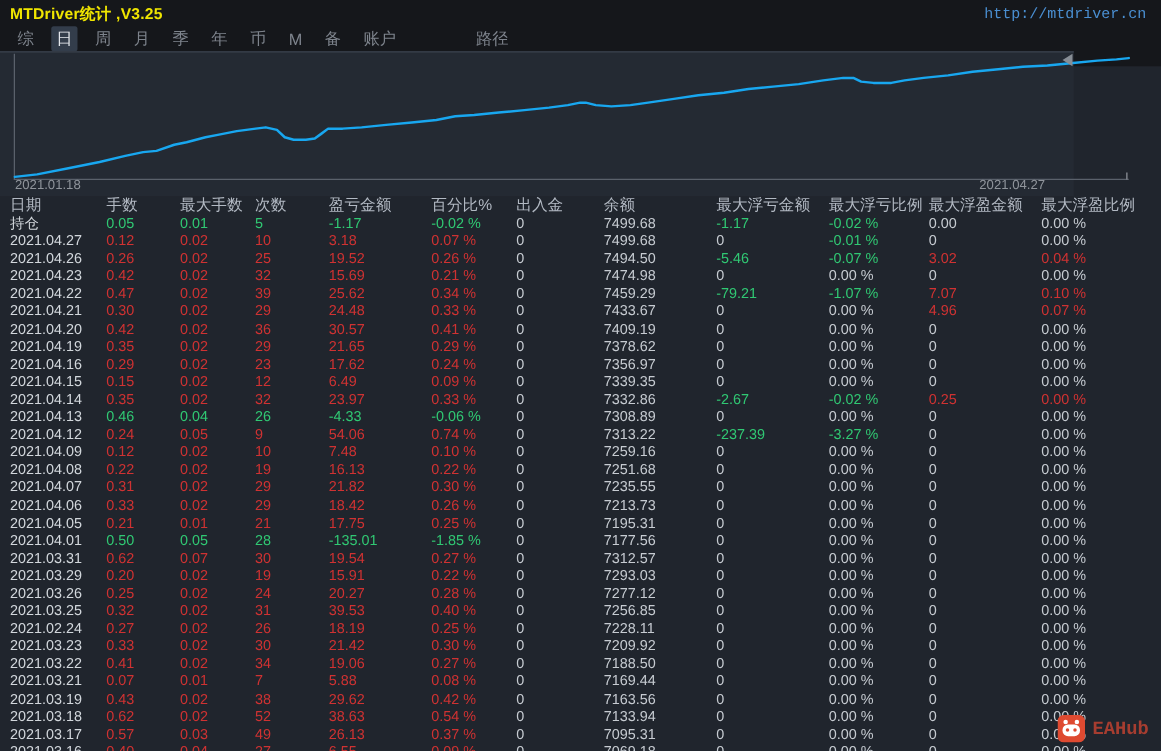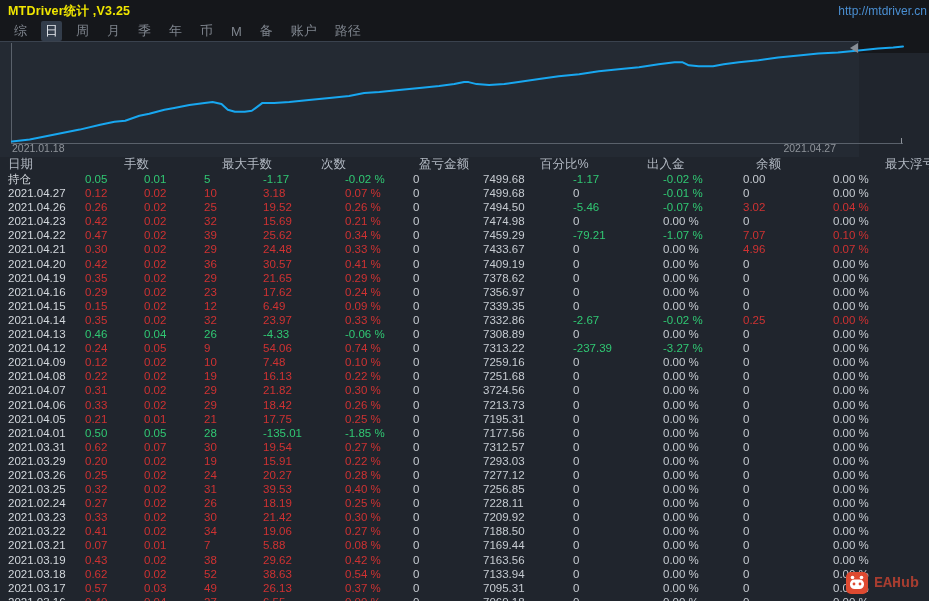--- a/index.html
+++ b/index.html
@@ -5,37 +5,37 @@
   html,body{margin:0;padding:0;}
   body{
     width:929px;height:601px;overflow:hidden;position:relative;
     background:#20252d;
     font-family:"Liberation Sans","DejaVu Sans",sans-serif;
     -webkit-font-smoothing:antialiased;
   }
   
   .topbar{position:absolute;top:0;left:0;width:929px;height:53px;background:#15171b;}
   .app-title{position:absolute;left:8px;top:3px;color:#f0e600;font-size:12.5px;font-weight:bold;letter-spacing:.2px;}
-  .app-url{position:absolute;right:2px;top:4px;color:#4a8fd2;font-size:12px;text-decoration:none;}
+  .app-url{position:absolute;right:12px;top:4px;color:#4a8fd2;font-size:12px;text-decoration:none;font-family:Liberation Mono, monospace;}
   .menu{position:absolute;left:10px;top:21px;display:flex;align-items:center;font-size:13px;color:#7e848d;}
   .menu-item{margin-right:10px;padding:1px 4px;border-radius:2px;cursor:default;white-space:nowrap;}
   .menu-item.active{background:#333d4b;color:#e6e9ee;}
-  .menu-item.path{}
+  .menu-item.path{margin-left:46px;}
   
   .chart{position:absolute;top:41px;left:0;width:859px;height:115px;background:#242a33;border-top:1px solid #3a424e;}
   .chart svg{position:absolute;left:0;top:0;}
   .x-label{position:absolute;top:100px;font-size:10.5px;color:#8f949b;}
   .x-label.start{left:12px;}
   .x-label.end{right:23px;}
   .scroll-arrow{position:absolute;right:1px;top:1px;width:0;height:0;
     border-top:5px solid transparent;border-bottom:5px solid transparent;border-right:8px solid #878d95;}
   
   .table{position:absolute;top:157px;left:0;width:929px;height:444px;overflow:hidden;}
   .thead,.trow{display:grid;grid-template-columns:77px 59px 60px 59px 82px 68px 70px 90px 90px 80px 90px 93px;padding-left:8px;}
-  .thead{font-size:12.5px;color:#b2b9c3;height:15px;line-height:15px;gap:39px;}
+  .thead{font-size:12.5px;color:#b2b9c3;height:15px;line-height:15px;}
   .trow{font-size:11.5px;height:14.1px;line-height:14.1px;}
   .cell{white-space:nowrap;overflow:hidden;}
   .c-d{color:#d2d7dc;}
   .c-w{color:#c6cbd1;}
   .c-r{color:#cf3232;}
   .c-g{color:#30c873;}
   
   .watermark{position:absolute;right:10px;bottom:7px;display:flex;align-items:center;gap:6px;}
   .wm-text{color:#a63d30;font-weight:bold;font-size:15px;font-family:Liberation Mono, monospace;}
 </style>
@@ -299,21 +299,21 @@
         <span class="cell c-w">0.00 %</span>
       </div>
       <div class="trow">
         <span class="cell c-d">2021.04.07</span>
         <span class="cell c-r">0.31</span>
         <span class="cell c-r">0.02</span>
         <span class="cell c-r">29</span>
         <span class="cell c-r">21.82</span>
         <span class="cell c-r">0.30 %</span>
         <span class="cell c-w">0</span>
-        <span class="cell c-w">3724.56</span>
+        <span class="cell c-w">7235.55</span>
         <span class="cell c-w">0</span>
         <span class="cell c-w">0.00 %</span>
         <span class="cell c-w">0</span>
         <span class="cell c-w">0.00 %</span>
       </div>
       <div class="trow">
         <span class="cell c-d">2021.04.06</span>
         <span class="cell c-r">0.33</span>
         <span class="cell c-r">0.02</span>
         <span class="cell c-r">29</span>

